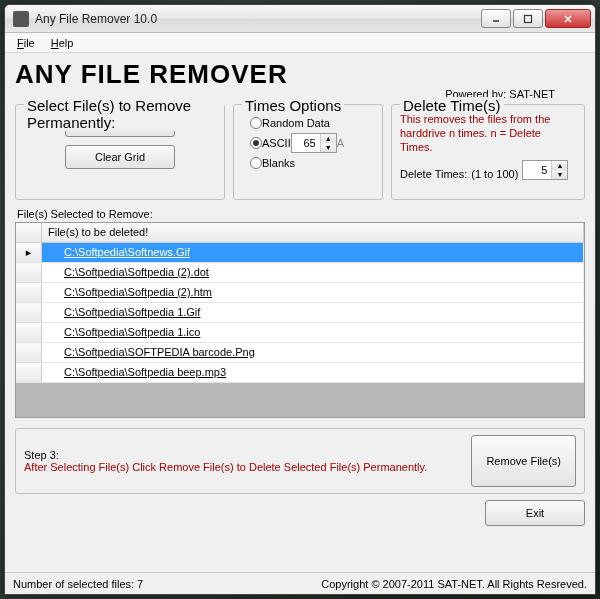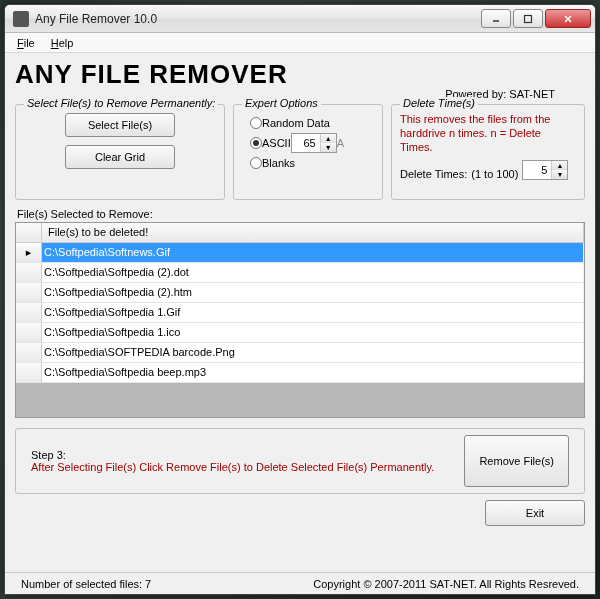--- a/index.html
+++ b/index.html
@@ -32,21 +32,21 @@
   .menubar span { padding:2px 6px; text-decoration:underline; text-decoration-color:transparent; cursor:default; }
   .menubar span::first-letter { text-decoration:underline; }
 
   .client { flex:1; padding:4px 10px 0 10px; display:flex; flex-direction:column; background:#f0f0f0; }
 
   .apptitle { text-align:left; font-family: "Arial Black", Impact, sans-serif; font-size:26px; letter-spacing:1px; font-weight:900; color:#000; margin-top:2px; }
   .powered { text-align:right; font-size:11px; padding-right:30px; margin-top:-2px; }
 
   .top-row { display:flex; gap:8px; margin-top:4px; }
   .group { border:1px solid #c0c0c0; border-radius:3px; padding:8px 8px 8px 8px; position:relative; background:#f0f0f0; }
-  .group > .legend { position:absolute; top:-8px; left:8px; background:#f0f0f0; padding:0 3px; font-size:11px;font-style:italic; }
+  .group > .legend { position:absolute; top:-8px; left:8px; background:#f0f0f0; padding:0 3px; font-size:15px; }
 
   .g-select { width:210px; display:flex; flex-direction:column; align-items:center; gap:8px; height:96px; }
   .g-expert { width:150px; height:96px; }
   .g-delete { flex:1; height:96px; }
 
   .btn { min-width:110px; height:24px; border:1px solid #8a8a8a; border-radius:3px; background:linear-gradient(#fafafa,#e4e4e4); font-size:11px; cursor:default; padding:0 14px; }
 
   .radio-row { display:flex; align-items:center; margin:4px 8px; }
   .radio { width:12px; height:12px; border:1px solid #777; border-radius:50%; background:#fff; display:inline-flex; align-items:center; justify-content:center; }
   .radio.sel::after { content:""; width:6px; height:6px; background:#333; border-radius:50%; }
@@ -61,31 +61,31 @@
   .list-label { margin:8px 0 2px 2px; }
   .grid-wrap { border:1px solid #999; background:#fff; height:196px; display:flex; flex-direction:column; }
   .grid-head { display:flex; background:linear-gradient(#fbfbfb,#eaeaea); border-bottom:1px solid #ccc; height:20px; }
   .colh { border-right:1px solid #ccc; padding:3px 6px; font-size:11px; }
   .colh.rowhead { width:26px; }
   .colh.main { flex:1; }
   .grid-body { flex:1; overflow:hidden; background:#fff; position:relative; }
   .grid-body .filler { position:absolute; left:0; right:0; top:140px; bottom:0; background:#b8b8b8; }
   .row { display:flex; height:20px; border-bottom:1px solid #e4e4e4; align-items:stretch; }
   .row .rowhead { width:26px; background:linear-gradient(#fbfbfb,#eaeaea); border-right:1px solid #ccc; display:flex; align-items:center; justify-content:center; }
-  .row .cell { flex:1; padding:3px 2px; border-right:1px solid #eee; }
+  .row .cell { flex:1; padding:3px 22px; border-right:1px solid #eee;text-decoration:underline; }
   .row.sel .cell { background:#3399ff; color:#fff; }
 
-  .step3 { border:1px solid #c0c0c0; border-radius:3px; margin-top:10px; padding:6px 15px; display:flex; align-items:center; gap:10px; }
+  .step3 { border:1px solid #c0c0c0; border-radius:3px; margin-top:10px; padding:6px 8px; display:flex; align-items:center; gap:10px; }
   .step3 .msg { flex:1; font-size:11px; }
   .step3 .btn { min-width:100px; height:52px; }
 
   .exit-row { display:flex; justify-content:flex-end; padding:6px 0 4px 0; }
   .exit-row .btn { min-width:100px; height:26px; }
 
-  .statusbar { height:22px; border-top:1px solid #c8c8c8; display:flex; align-items:center; padding:0 16px; background:#f0f0f0; font-size:11px; }
+  .statusbar { height:22px; border-top:1px solid #c8c8c8; display:flex; align-items:center; padding:0 8px; background:#f0f0f0; font-size:11px; }
   .statusbar .sp { flex:1; }
 </style>
 </head>
 <body>
 
 <div class="window">
 
   <div class="titlebar">
     <div class="title-icon"></div>
     <div class="title-text">Any File Remover 10.0</div>
@@ -119,21 +119,21 @@
     <div class="powered">Powered by: SAT-NET</div>
 
     <div class="top-row">
       <div class="group g-select">
         <div class="legend">Select File(s) to Remove Permanently:</div>
         <button class="btn">Select File(s)</button>
         <button class="btn">Clear Grid</button>
       </div>
 
       <div class="group g-expert">
-        <div class="legend">Expert Options</div>
+        <div class="legend">Times Options</div>
         <div class="radio-row">
           <span class="radio"></span>
           <span>Random Data</span>
         </div>
         <div class="radio-row">
           <span class="radio sel"></span>
           <span>ASCII</span>
           <span class="spin">
             <input value="65" style="">
             <span class="arrows">

